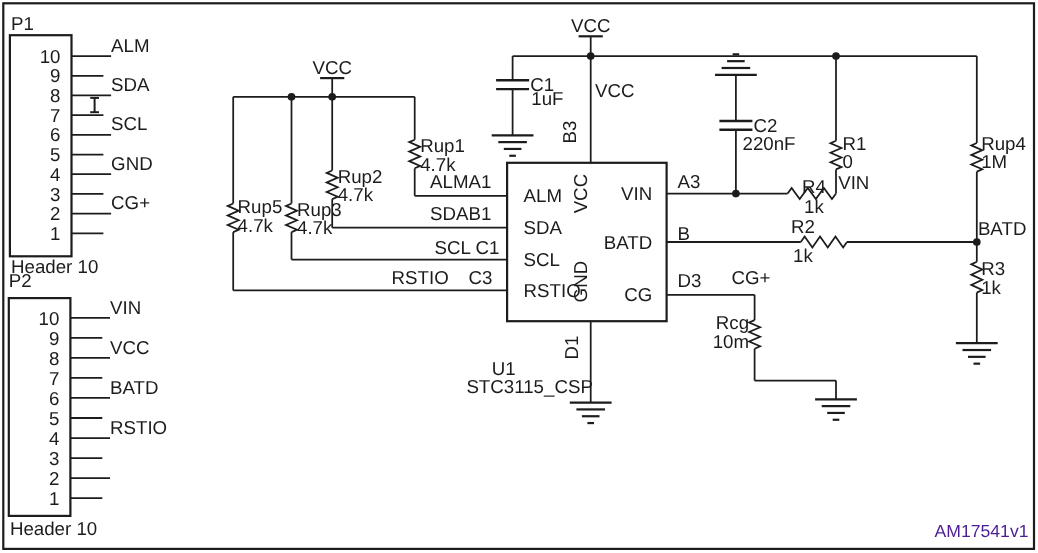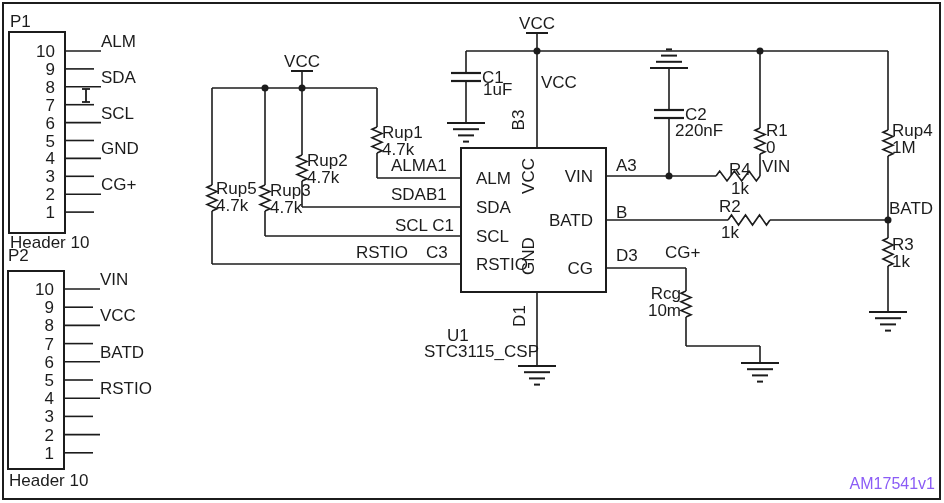--- a/index.html
+++ b/index.html
@@ -1,20 +1,20 @@
 <!DOCTYPE html>
 <html><head>
 <meta charset="utf-8">
 <style>
   html,body{margin:0;padding:0;background:#fff;}
   #stage{position:relative;width:944px;height:503px;background:#ffffff;overflow:hidden;
          font-family:"Liberation Sans",sans-serif;}
   #sch{position:absolute;left:0;top:0;}
   svg text{font-family:"Liberation Sans",sans-serif;}
-  #figure-id{position:absolute;right:9px;bottom:10px;font-size:16px;color:#8b5cf6;}
+  #figure-id{position:absolute;right:9px;bottom:10px;font-size:16px;color:#4c1d95;}
 </style>
 </head>
 <body>
 
 <div id="stage">
   <svg id="sch" width="944" height="503">
       <rect x="3" y="3" width="937" height="496" fill="none" stroke="#1c1c1c" stroke-width="2"></rect>
       <g>
         <line x1="466" y1="51" x2="888" y2="51" stroke="#1c1c1c" stroke-width="1.6"></line>
         <line x1="537" y1="51" x2="537" y2="148" stroke="#1c1c1c" stroke-width="1.6"></line>

